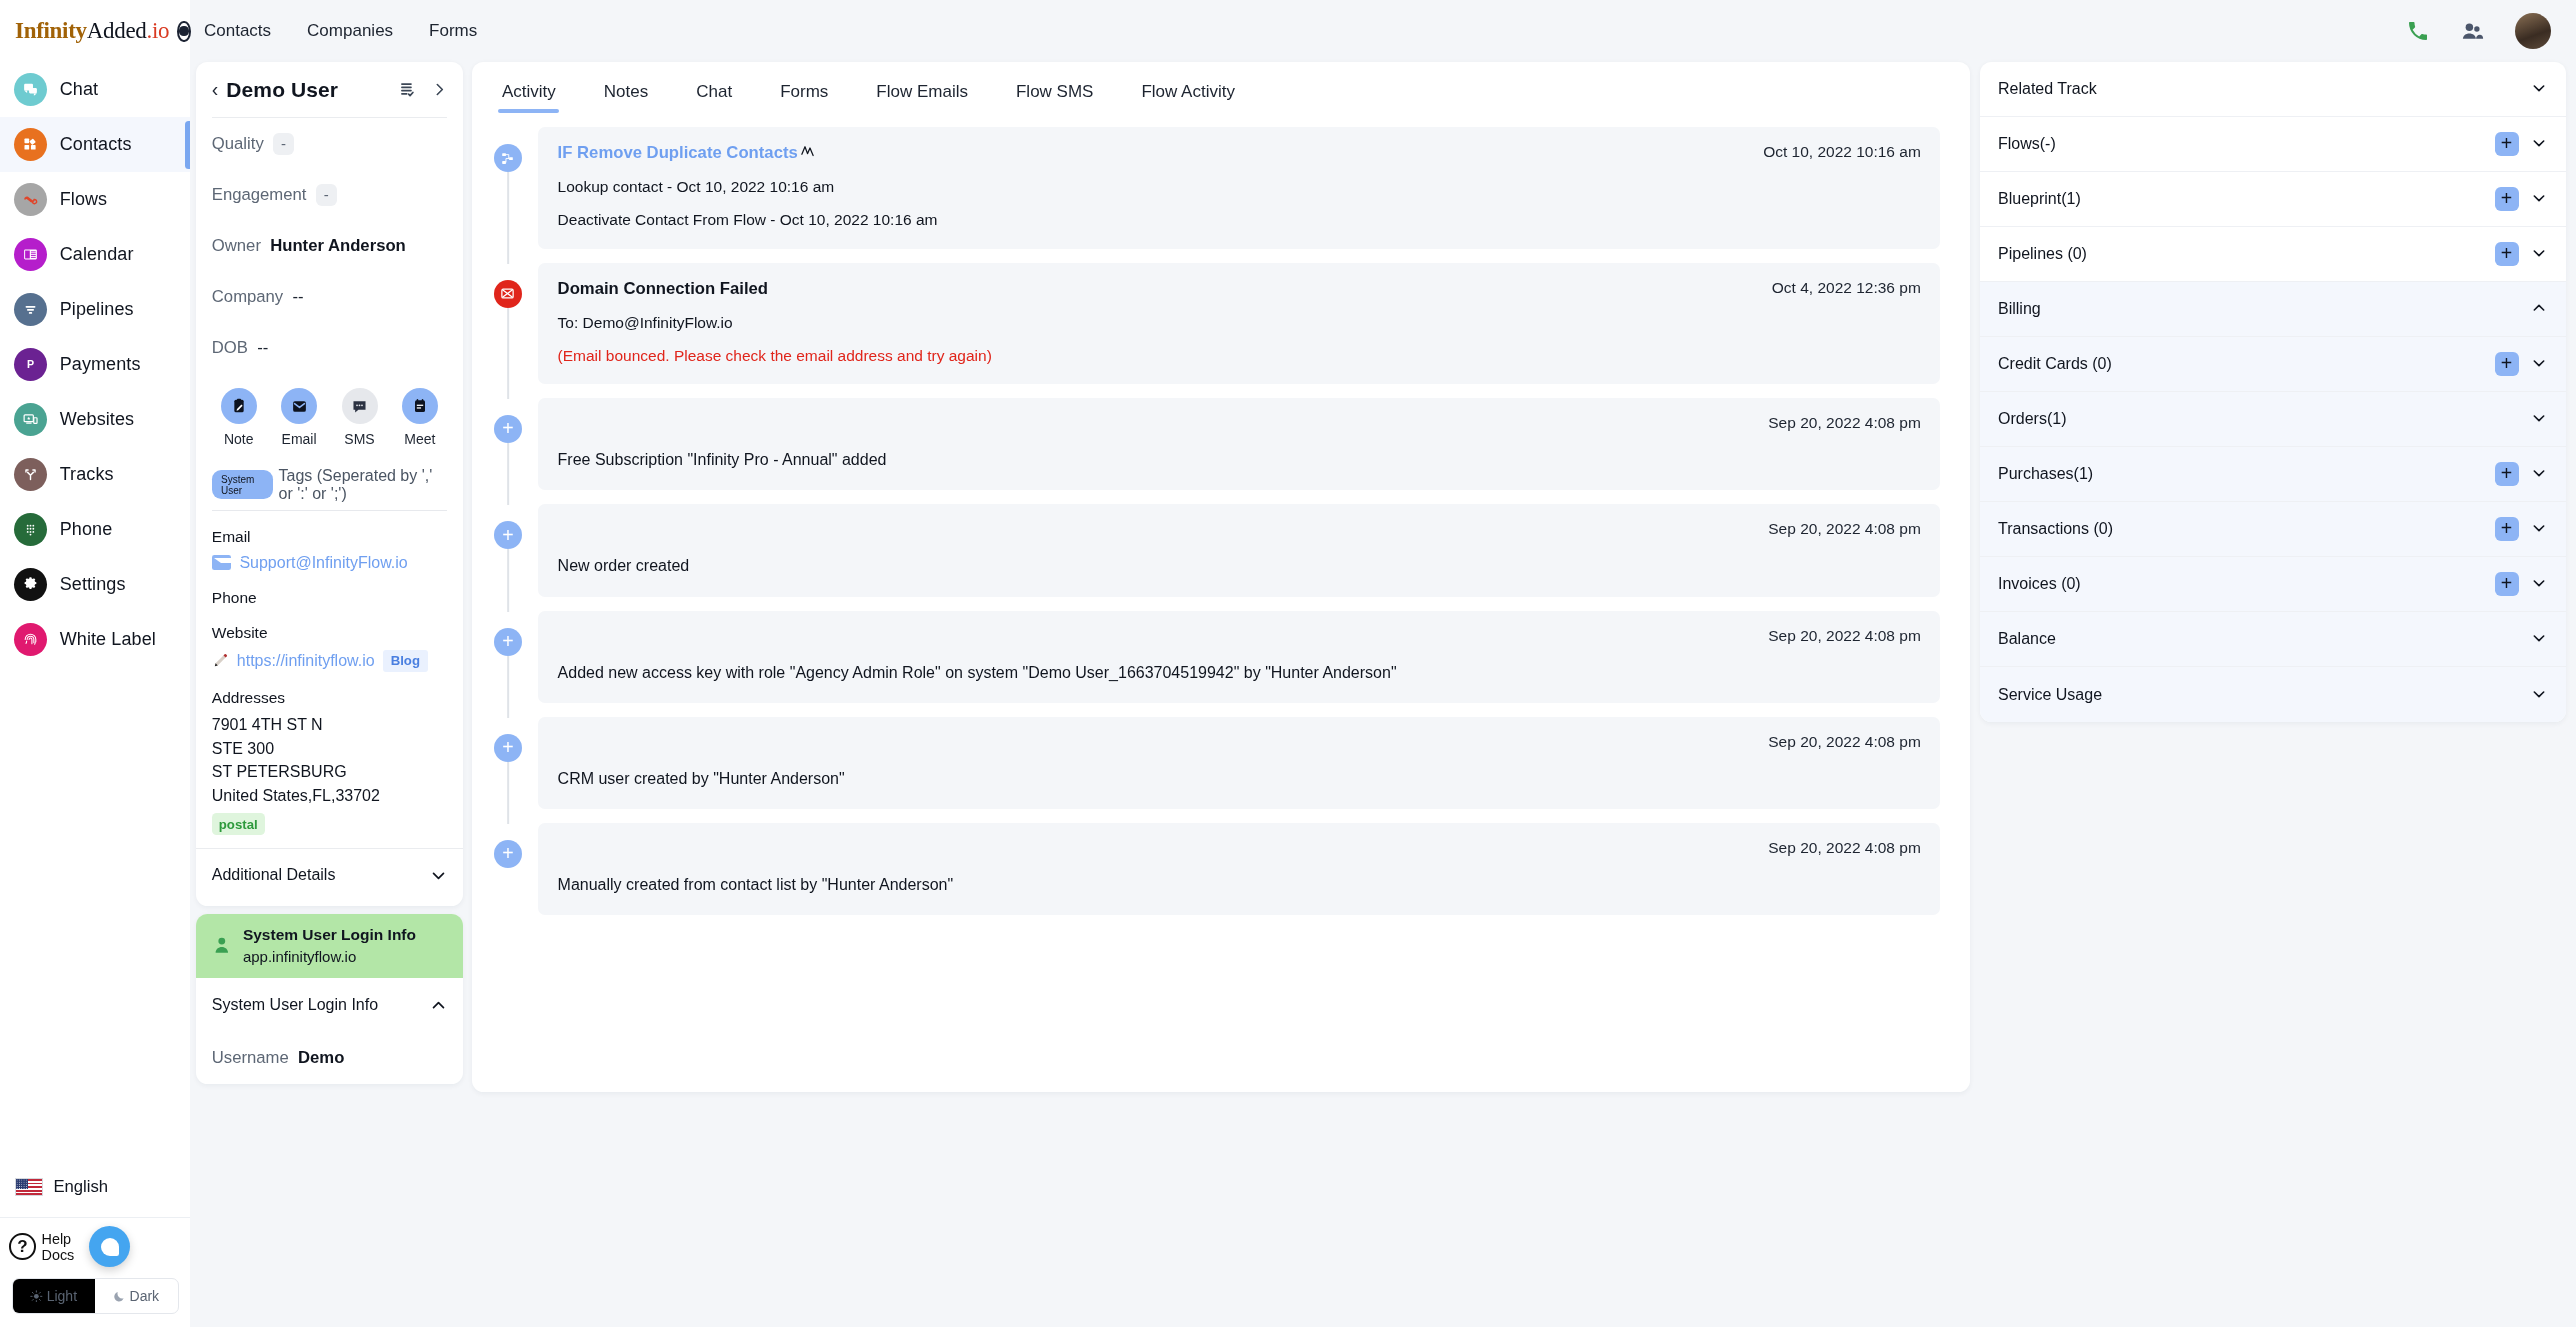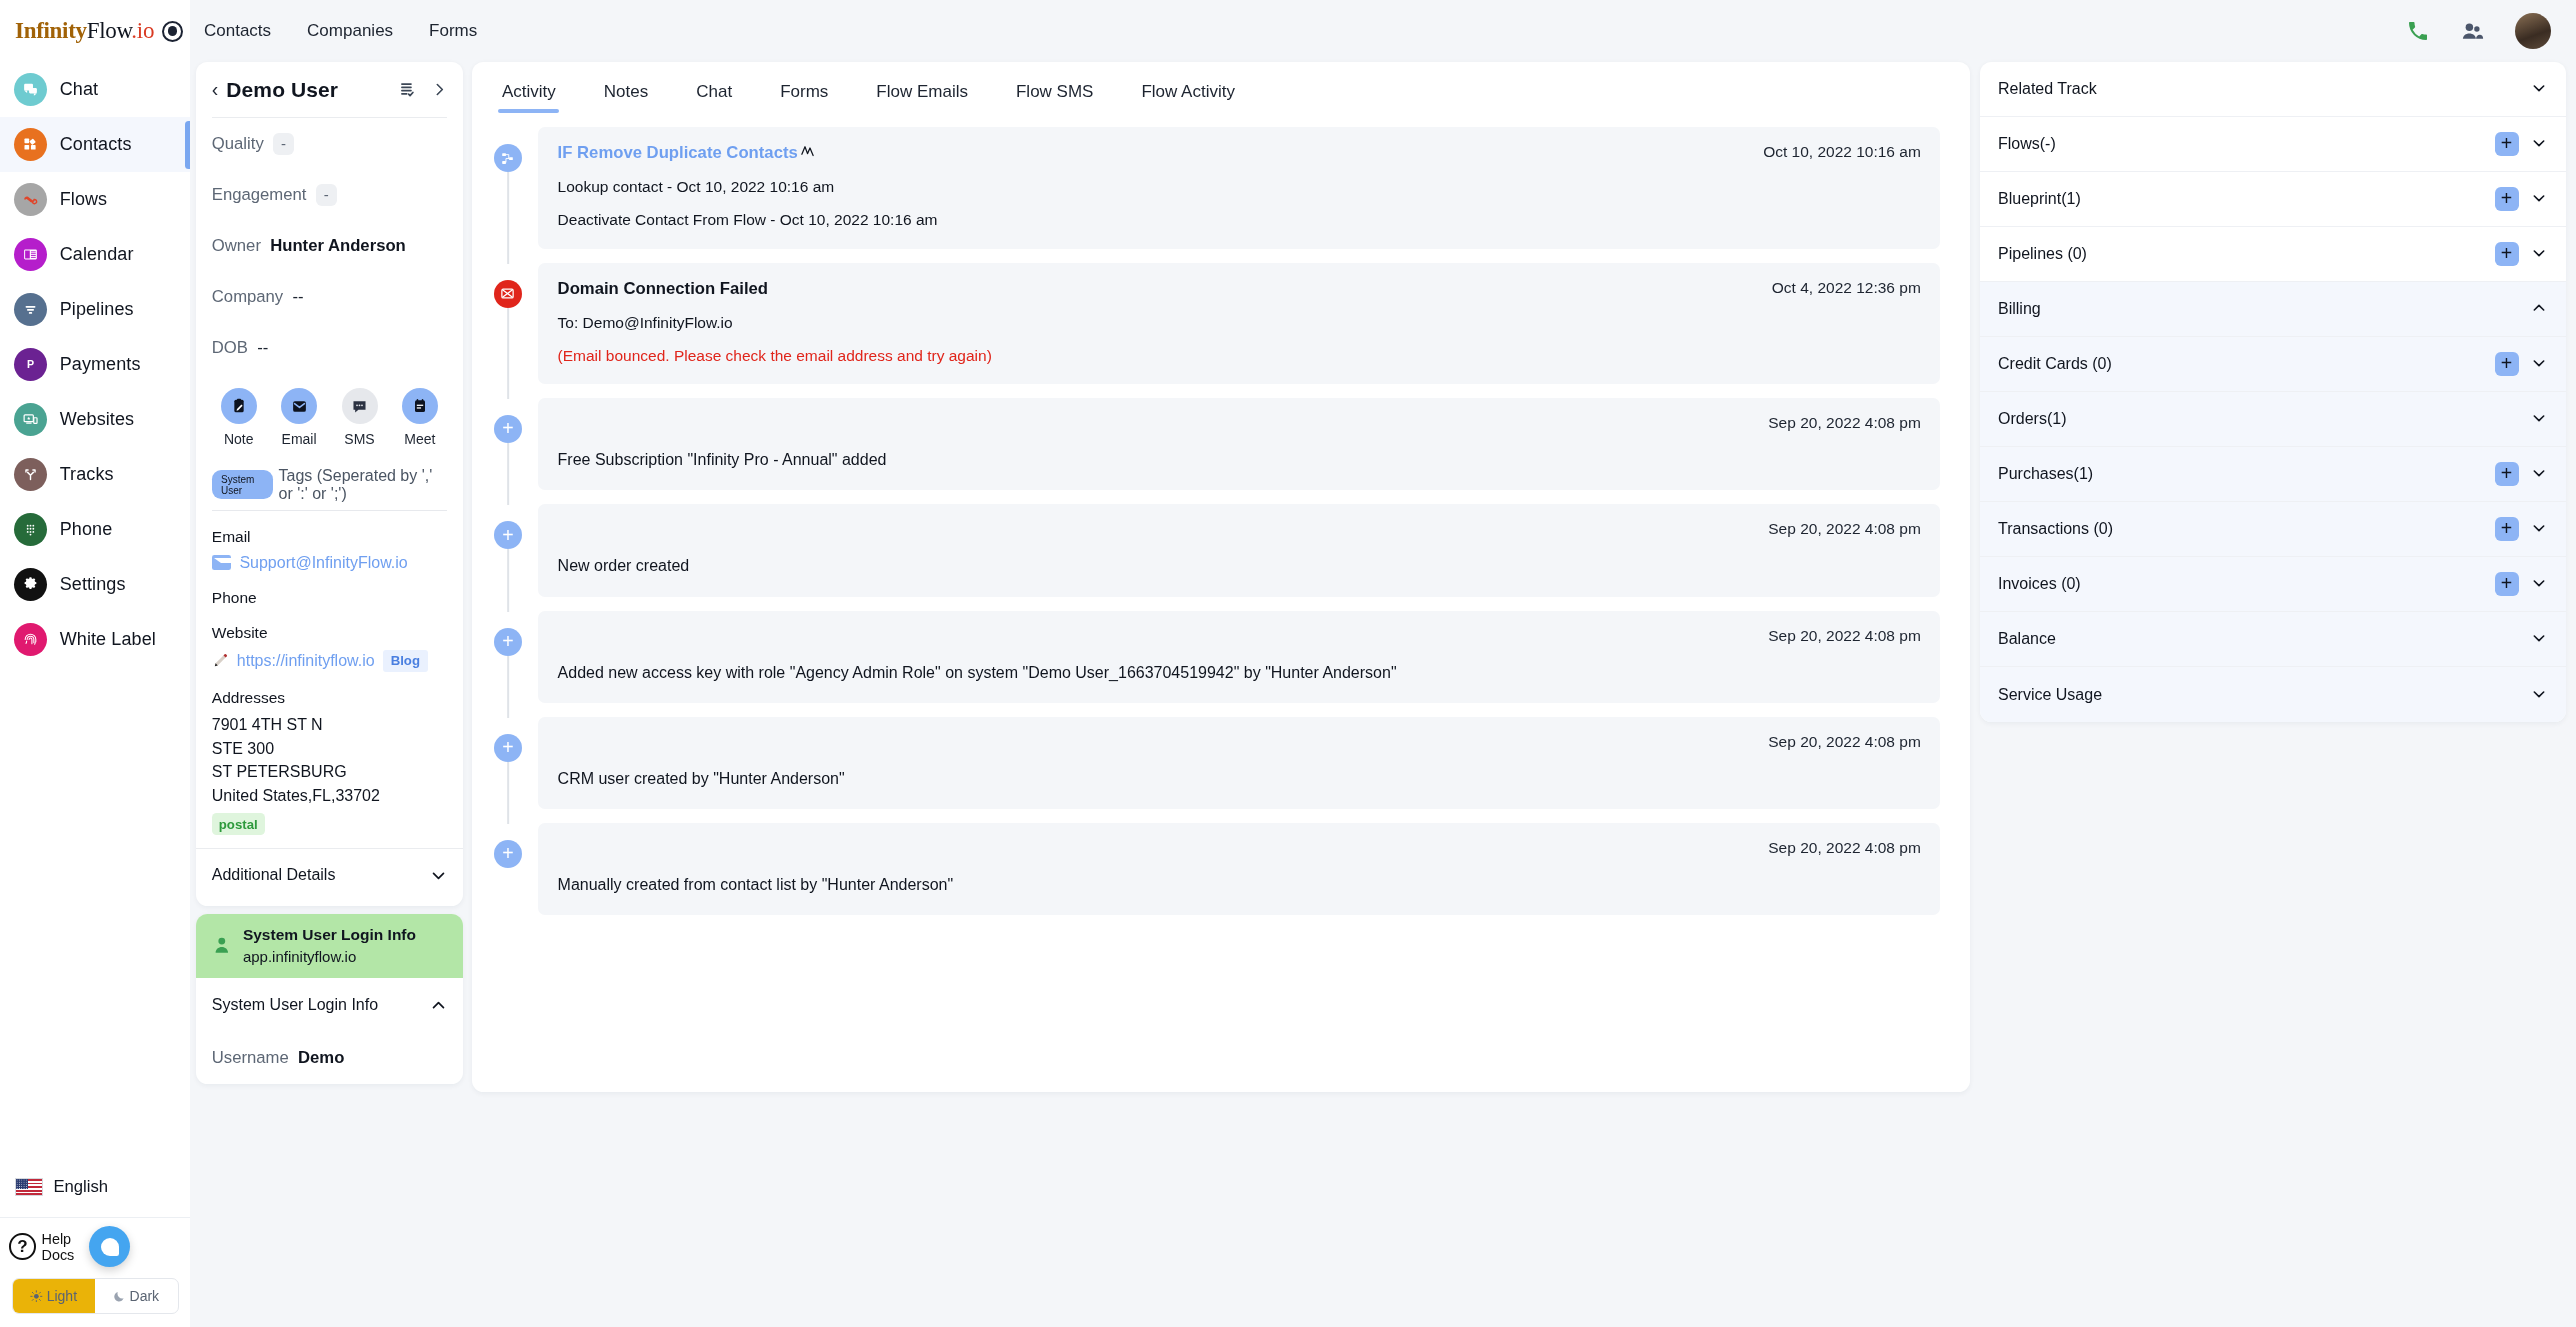--- a/index.html
+++ b/index.html
@@ -48,21 +48,21 @@
 
   #help-row { height: 58px; display:flex; align-items:center; padding-left: 9.2px; gap: 5.8px; position: relative; }
   .qmark { width: 26.5px; height: 26.5px; border: 2.3px solid #111; border-radius:50%; display:flex; align-items:center; justify-content:center; font-size:17px; font-weight:bold; color:#111; flex:0 0 26.5px;}
   #help-text { font-size: 14.4px; line-height: 16px; color:#111; }
   #chat-bubble { width: 41px; height: 41px; border-radius: 50%; background:#44a5f0; margin-left: 9.2px;
     display:flex; align-items:center; justify-content:center; box-shadow: 0 3.5px 9.2px rgba(0,0,0,.18); }
   #chat-bubble i { width: 18.4px; height: 18.4px; background:#fff; border-radius: 50% 50% 2.3px 50%; display:block; }
 
   #theme-toggle { margin: 2.3px 11.5px 14px 11.5px; height: 36px; border:1.2px solid #e4e7ec; border-radius: 7px; display:flex; overflow:hidden; }
   .theme-half { flex:1; display:flex; align-items:center; justify-content:center; gap:3.5px; font-size:14px; color:#5a6472; cursor:pointer; }
-  .theme-half.sel { background:#eab308; }
+  .theme-half.sel { background:#000000; }
 
   
   #main { flex: 1; height: 1328px; display:flex; flex-direction:column; min-width:0; }
   #topbar { height: 62px; background:#f4f6f9; display:flex; align-items:center; padding: 0 25px 0 14px; flex:0 0 62px; }
   .topnav { display:flex; gap: 36px; }
   .topnav-item { font-size: 17px; color:#1d2430; cursor:pointer; }
   #topbar-right { margin-left:auto; display:flex; align-items:center; gap: 30px; }
   #avatar { width: 36px; height: 36px; border-radius:50%; overflow:hidden; background:#6b5a49;
     background-image: linear-gradient(160deg,#8a7055 0%,#3a2c22 60%,#5c4a3a 100%); }
 
@@ -155,21 +155,21 @@
   .rel-right { margin-left:auto; display:flex; align-items:center; gap: 12.7px; }
   .plus-btn { width: 24px; height: 24px; border-radius: 5.8px; background:#8db4f5; color:#10151f;
     display:flex; align-items:center; justify-content:center; font-size: 19.6px; line-height:1; cursor:pointer; }
   .chev { width: 16px; height: 16px; }
 </style>
 </head>
 <body>
 
 <div id="rail">
   <div id="rail-logo">
-    <div class="logo-text"><span class="t1">Infinity</span><span class="t2">Flow</span><span class="t3">.io</span></div>
+    <div class="logo-text"><span class="t1">Infinity</span><span class="t2">Added</span><span class="t3">.io</span></div>
     <div class="logo-dot">
         <i></i>
       </div>
   </div>
   <div id="nav-list">
       <div class="nav-item">
         <div class="nav-ico" style="background: rgb(110, 203, 208);">
           <svg viewBox="0 0 24 24" width="17" height="17">
             <rect x="3" y="4" width="12.5" height="9.5" rx="1.6" fill="#fff"></rect>
             <path d="M3 13.5h4.2v3.6z" fill="#fff"></path>

